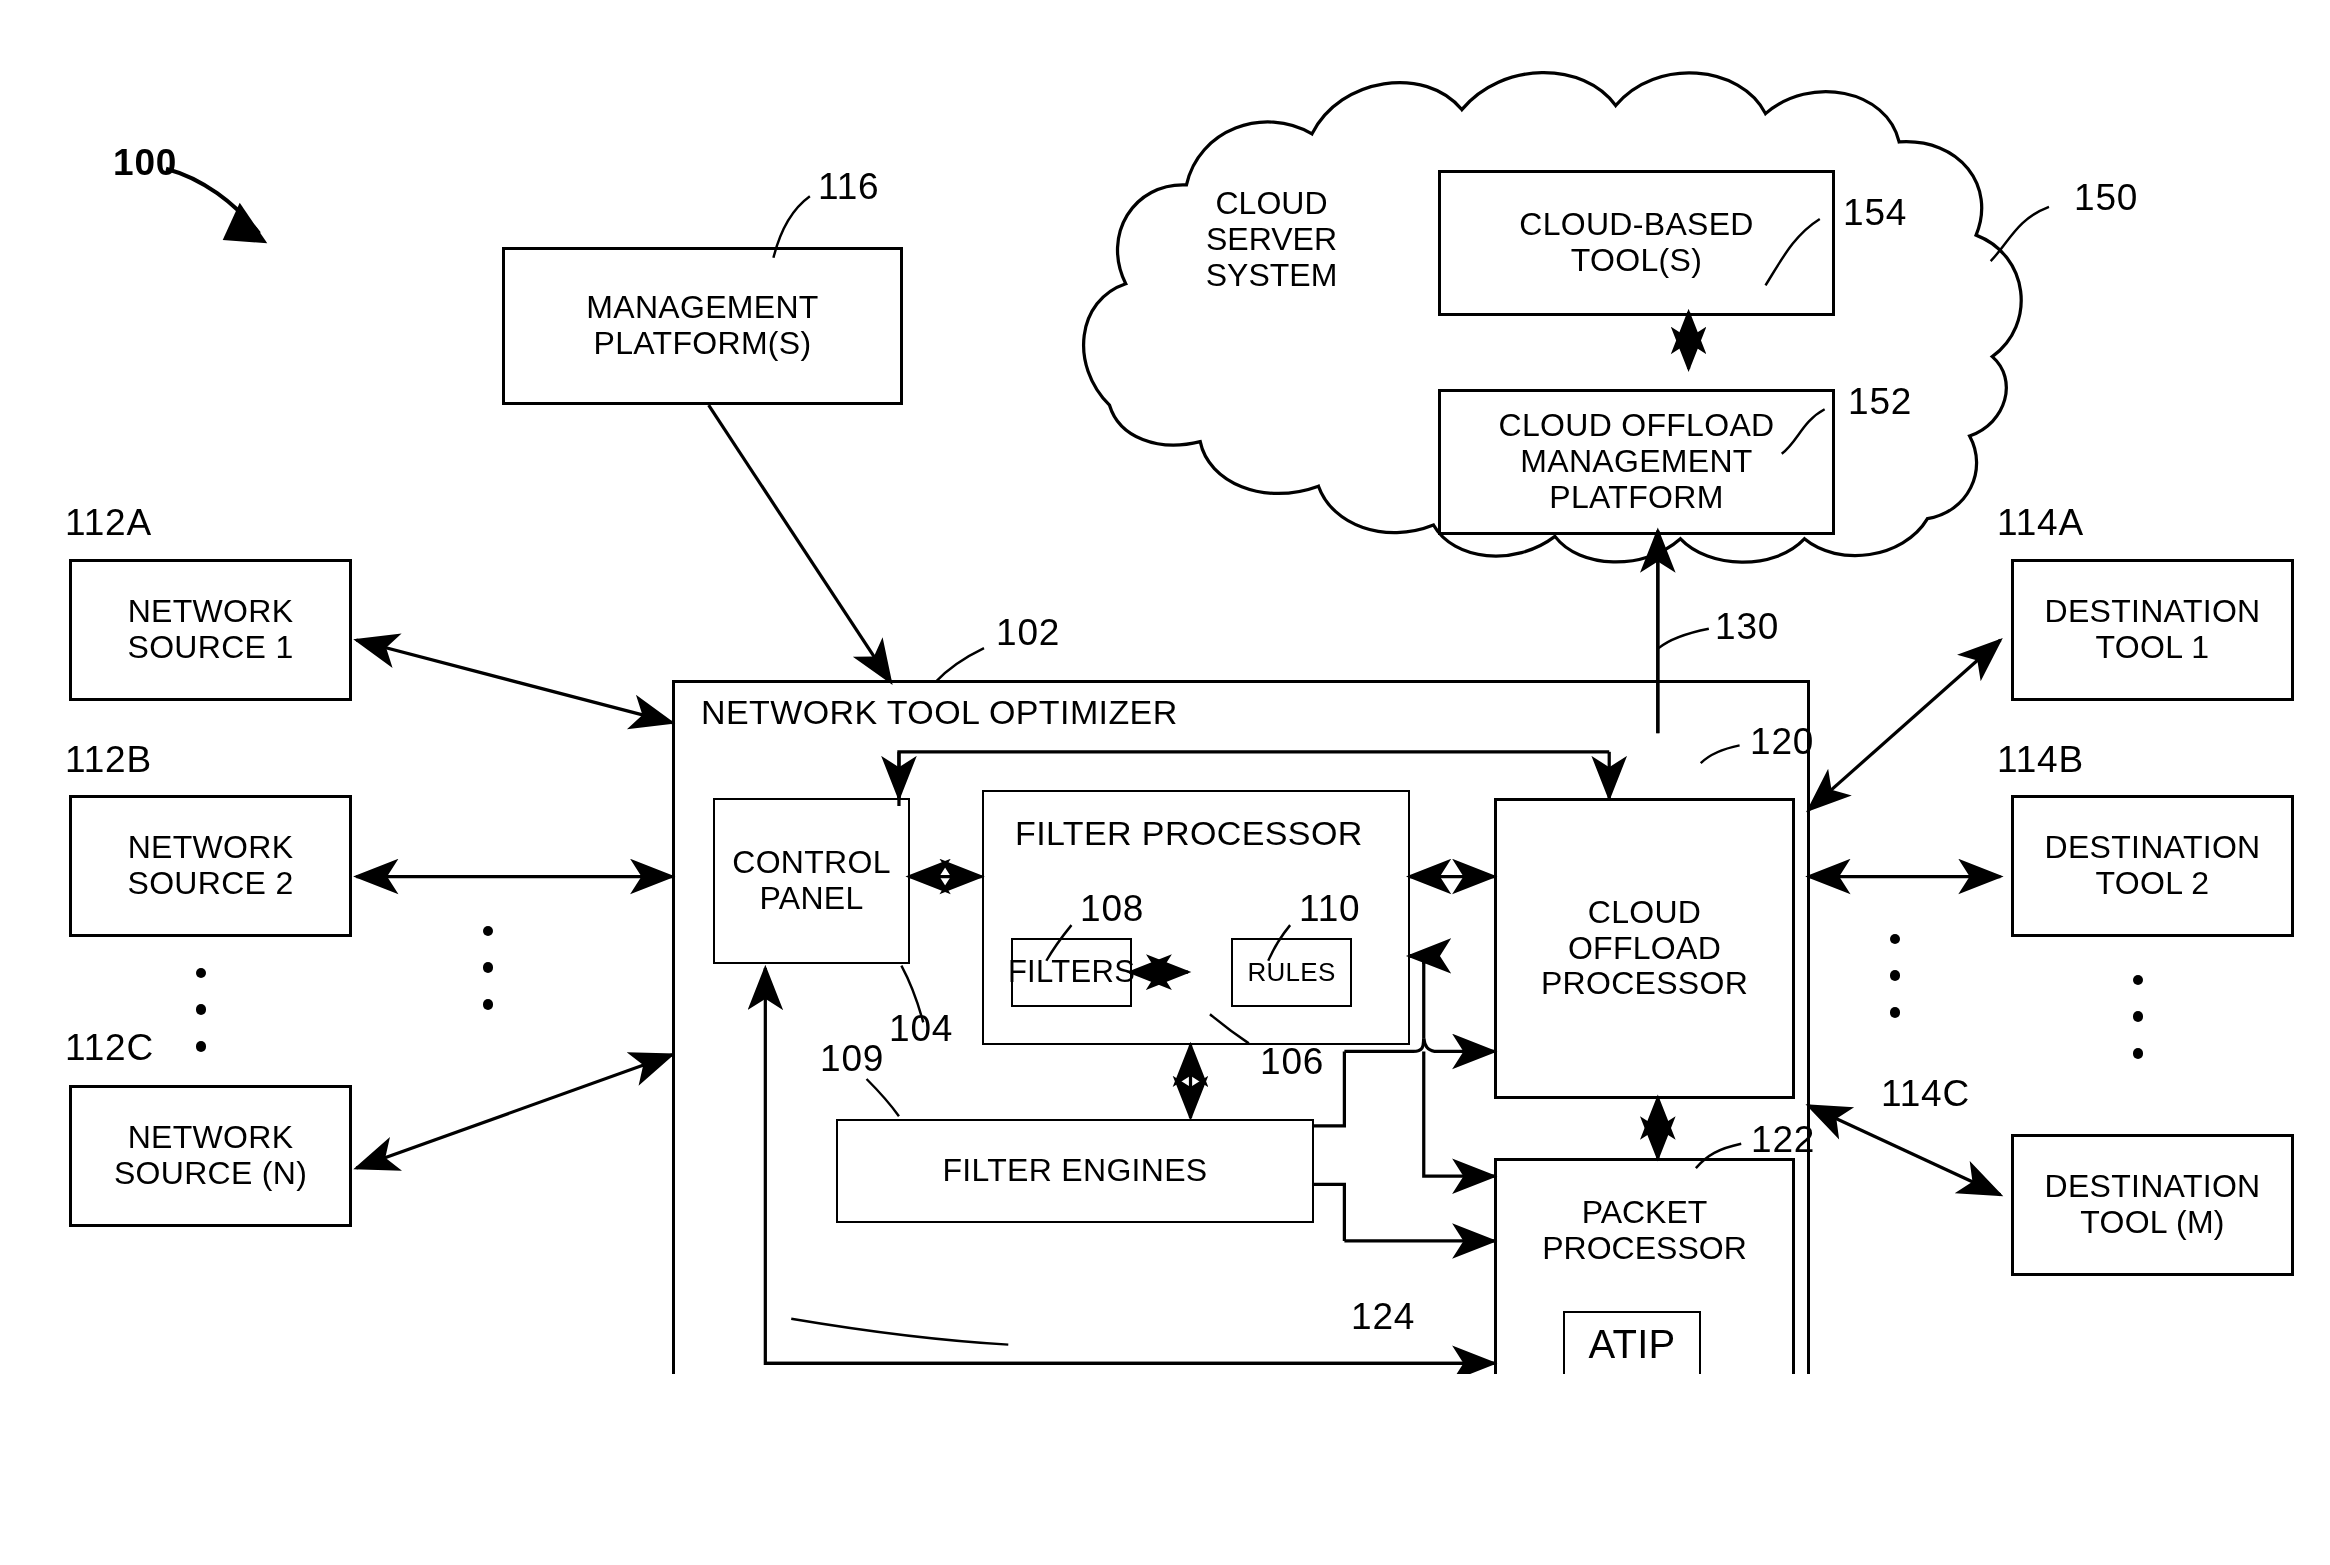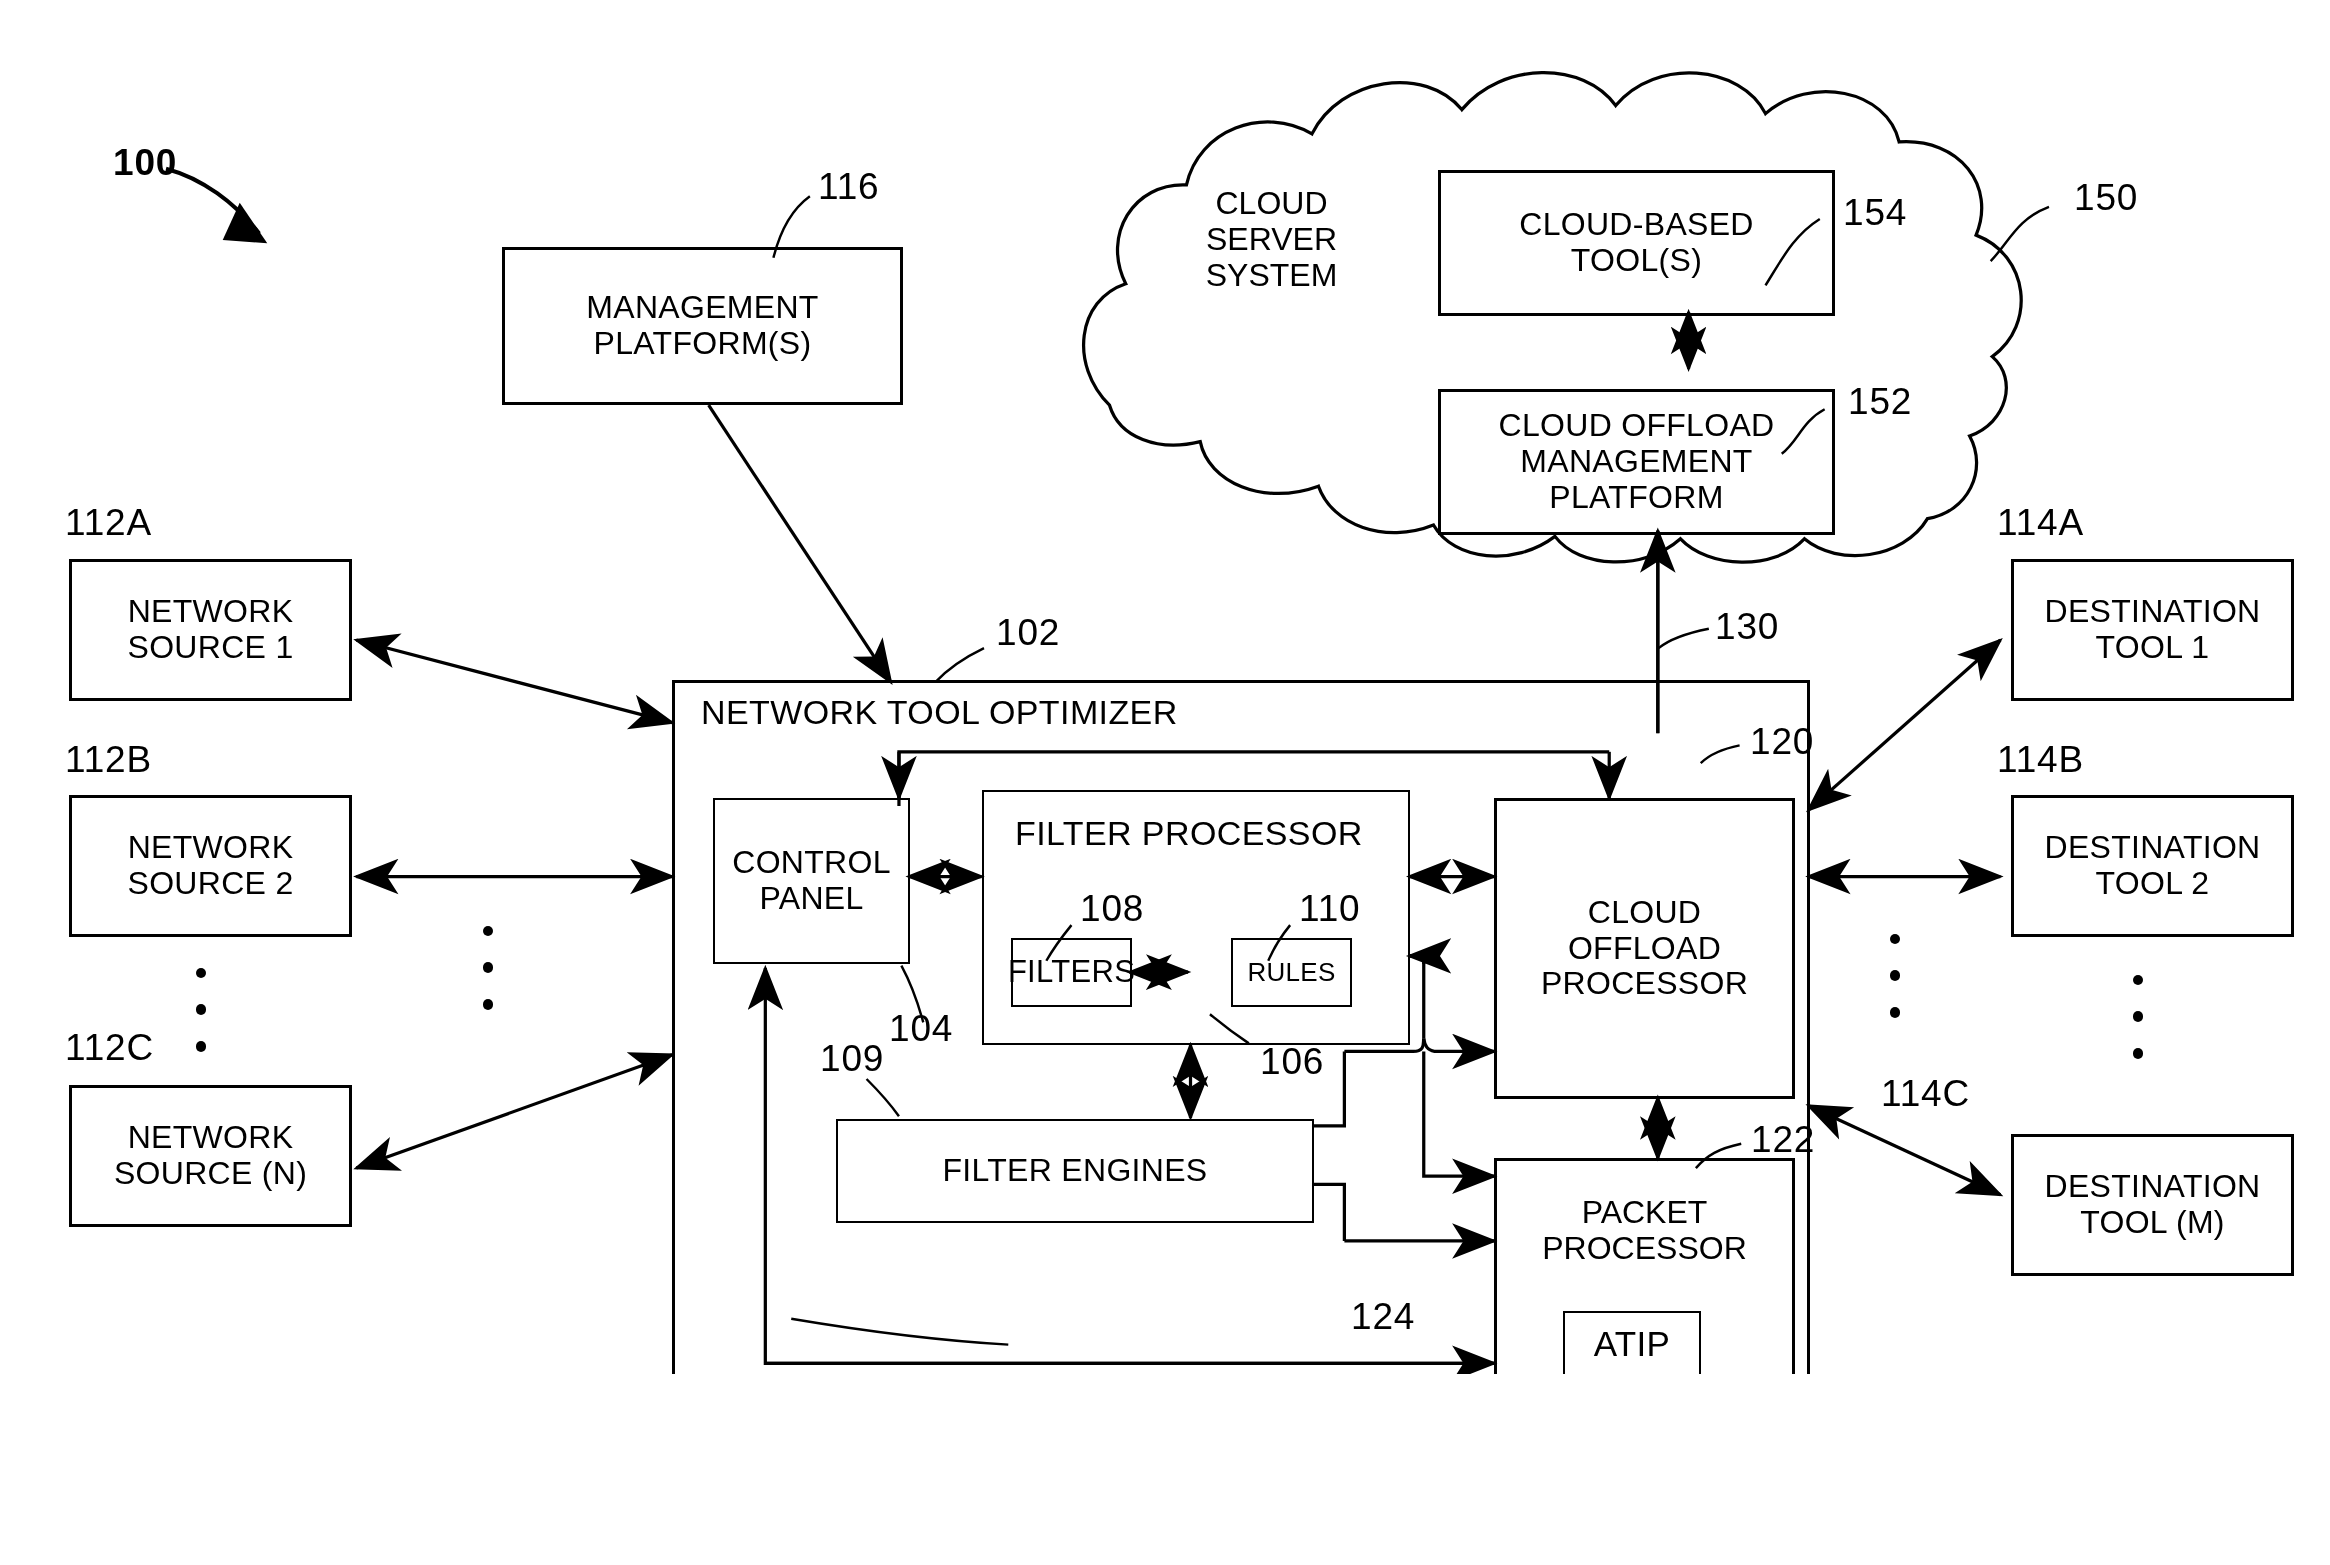--- a/index.html
+++ b/index.html
@@ -312,21 +312,21 @@
 PROCESSOR</span>
   </div>
   <div class="refnum" style="left:1750px;top:721px;">120</div>
 
   <div class="box" style="left:1494px;top:1158px;width:301px;height:324px;display:block;"></div>
   <div class="plaintext" style="left:1494px;top:1195px;width:301px;">PACKET
 PROCESSOR</div>
   <div class="refnum" style="left:1751px;top:1119px;">122</div>
 
   <div class="box thin" style="left:1563px;top:1311px;width:138px;height:66px;">
-    <span class="lbl" style="font-size:35px;">ATIP</span>
+    <span class="lbl" style="font-size:40px;">ATIP</span>
   </div>
   <div class="refnum" style="left:1351px;top:1296px;">124</div>
 
   <div class="box thin" style="left:1563px;top:1401px;width:138px;height:66px;">
     <span class="lbl" style="font-size:31px;">RULES</span>
   </div>
   <div class="refnum" style="left:1328px;top:1426px;">126</div>
 
 </div>
 

